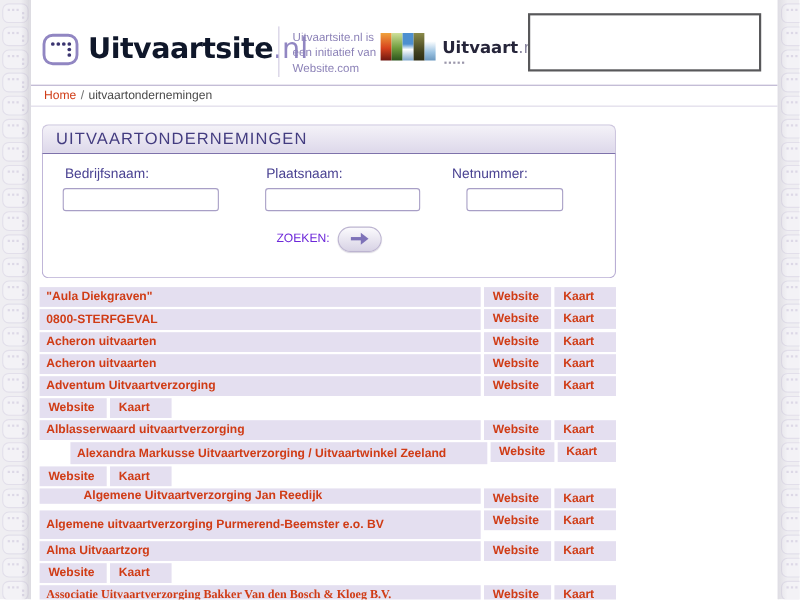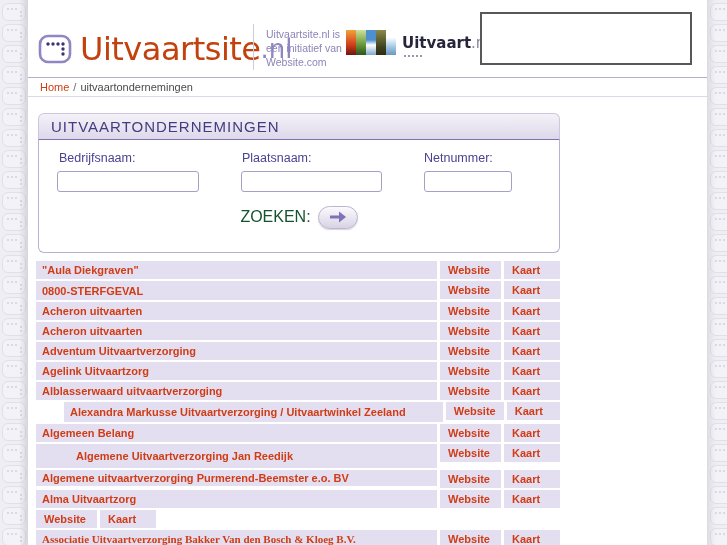--- a/index.html
+++ b/index.html
@@ -20,21 +20,21 @@
   .tile::before { content:""; position:absolute; top:4px; left:4px; width:2px; height:2px;
           background:#dcd8e6; box-shadow:4px 0 #dcd8e6, 8px 0 #dcd8e6, 13px 3px #dcd8e6, 13px 7px #dcd8e6; }
 
   
   .content { position:absolute; left:28px; top:0; width:679px; height:545px; background:#ffffff; }
 
   
   .header { position:relative; height:77px; }
   .logo { position:absolute; left:10px; top:30px; display:flex; align-items:center; cursor:pointer; }
   .logo-icon { margin-right:8px; display:block; }
-  .logo-text { font-family:"DejaVu Sans", sans-serif; font-size:32px; font-weight:normal; color:#c2410c; letter-spacing:-0.5px; }
+  .logo-text { font-family:"DejaVu Sans", sans-serif; font-size:26px; font-weight:bold; color:#0f172a; letter-spacing:-0.5px; }
   .logo-tld  { font-family:"DejaVu Sans", sans-serif; font-size:26px; font-weight:normal; color:#9186c2; }
   .v-divider { position:absolute; left:225px; top:24px; width:1px; height:46px; background:#cfc9e0; }
   .initiative { position:absolute; left:238px; top:27px; font-size:10.5px; line-height:14px; color:#8d83b8; }
   .partner-logo { position:absolute; left:318px; top:30px; display:flex; align-items:flex-start; cursor:pointer; }
   .strip { display:flex; }
   .strip div { width:10px; height:25px; }
   .strip .t1 { background:linear-gradient(#f0a23c, #d7431d 55%, #6e1710); }
   .strip .t2 { background:linear-gradient(#cfe09a, #6f9c3e 55%, #2c541d); }
   .strip .t3 { background:linear-gradient(#4d8fd0 40%, #ffffff 60%, #7fa8cc); }
   .strip .t4 { background:linear-gradient(#8a8a4a, #3f3f1e 70%, #2d2c14); }
@@ -61,24 +61,24 @@
                  border:1px solid #cdc6de; border-bottom:1px solid #7e72ab;
                  border-radius:6px 6px 0 0;
                  font-size:15px; letter-spacing:1px; color:#433c80; }
   .panel-body { position:relative; height:113px; background:#ffffff;
                 border:1px solid #b9aed4; border-top:none; border-radius:0 0 6px 6px; }
   .field-label { position:absolute; top:11px; font-size:12.5px; color:#4a4292; }
   .field-input { position:absolute; top:31px; height:21px; border:1px solid #a89fc6;
                  border-radius:3px; background:#ffffff; font-size:12px; color:#333; padding:0 4px; outline:none; }
   .lbl-0 { left:20px; }  .inp-0 { left:18px;  width:142px; }
   .lbl-1 { left:203px; } .inp-1 { left:202px; width:141px; }
-  .lbl-2 { left:385px; } .inp-2 { left:385px; width:88px; }
+  .lbl-2 { left:372px; } .inp-2 { left:385px; width:88px; }
   .zoeken-row { position:absolute; left:0; top:64px; width:100%; height:26px;
                 display:flex; align-items:center; justify-content:center; }
-  .zoeken-label { font-size:16px; color:#14532d; margin-right:7px; }
+  .zoeken-label { font-size:11px; color:#6d28d9; margin-right:7px; }
   .zoeken-btn { width:40px; height:23px; border:1px solid #bcb4d0; border-radius:12px;
                 background:linear-gradient(#fbfafd, #d8d3e5); display:flex; align-items:center;
                 justify-content:center; cursor:pointer; box-shadow:0 1px 1px rgba(90,80,120,.25); }
 
   
   .company-table { position:absolute; left:8px; top:261px; width:524px; }
   .row { display:flex; margin-bottom:2px; }
   .cell { background:#e4dff0; height:18px; display:flex; align-items:center; overflow:hidden; white-space:nowrap; }
   .cell.name    { width:401px; padding-left:6px; margin-right:3px; }
   .cell.website { width:61px;  padding-left:8px; margin-right:3px; }
@@ -264,23 +264,20 @@
           <a>Adventum Uitvaartverzorging</a>
         </div>
         <div class="cell website" style="height: 18px;">
           <a>Website</a>
         </div>
         <div class="cell kaart" style="height: 18px;">
           <a>Kaart</a>
         </div>
       </div>
       <div class="row">
-        <div class="cell name" style="height: 18px;">
-          <a>Agelink Uitvaartzorg</a>
-        </div>
         <div class="cell website" style="height: 18px;">
           <a>Website</a>
         </div>
         <div class="cell kaart" style="height: 18px;">
           <a>Kaart</a>
         </div>
       </div>
       <div class="row">
         <div class="cell name" style="height: 18px;">
           <a>Alblasserwaard uitvaartverzorging</a>
@@ -297,43 +294,40 @@
           <a>Alexandra Markusse Uitvaartverzorging / Uitvaartwinkel Zeeland</a>
         </div>
         <div class="cell website" style="height: 18px;">
           <a>Website</a>
         </div>
         <div class="cell kaart" style="height: 18px;">
           <a>Kaart</a>
         </div>
       </div>
       <div class="row">
-        <div class="cell name" style="height: 18px;">
-          <a>Algemeen Belang</a>
-        </div>
-        <div class="cell website" style="height: 18px;">
-          <a>Website</a>
-        </div>
-        <div class="cell kaart" style="height: 18px;">
-          <a>Kaart</a>
-        </div>
-      </div>
-      <div class="row">
-        <div class="cell name" style="height: 24px; padding-left: 40px;">
+        <div class="cell website" style="height: 18px;">
+          <a>Website</a>
+        </div>
+        <div class="cell kaart" style="height: 18px;">
+          <a>Kaart</a>
+        </div>
+      </div>
+      <div class="row">
+        <div class="cell name" style="height: 14px; padding-left: 40px;">
           <a>Algemene Uitvaartverzorging Jan Reedijk</a>
         </div>
         <div class="cell website" style="height: 18px;">
           <a>Website</a>
         </div>
         <div class="cell kaart" style="height: 18px;">
           <a>Kaart</a>
         </div>
       </div>
       <div class="row">
-        <div class="cell name" style="height: 16px;">
+        <div class="cell name" style="height: 26px;">
           <a>Algemene uitvaartverzorging Purmerend-Beemster e.o. BV</a>
         </div>
         <div class="cell website" style="height: 18px;">
           <a>Website</a>
         </div>
         <div class="cell kaart" style="height: 18px;">
           <a>Kaart</a>
         </div>
       </div>
       <div class="row">

